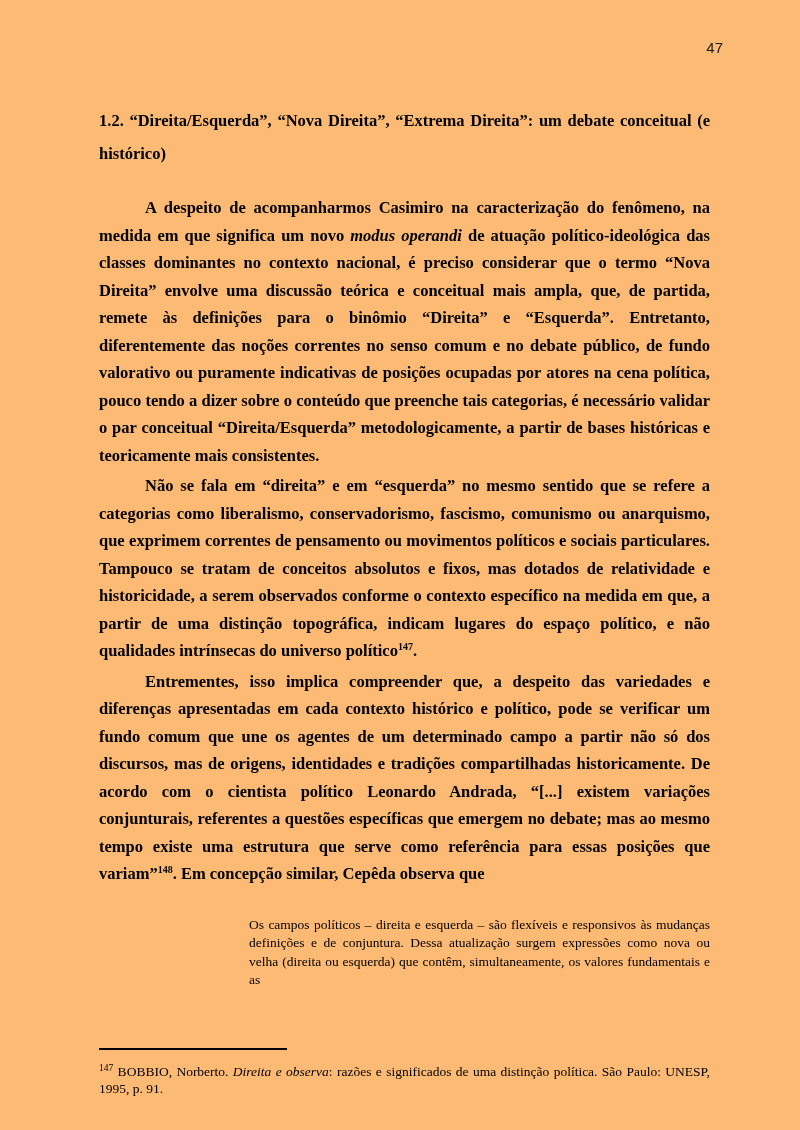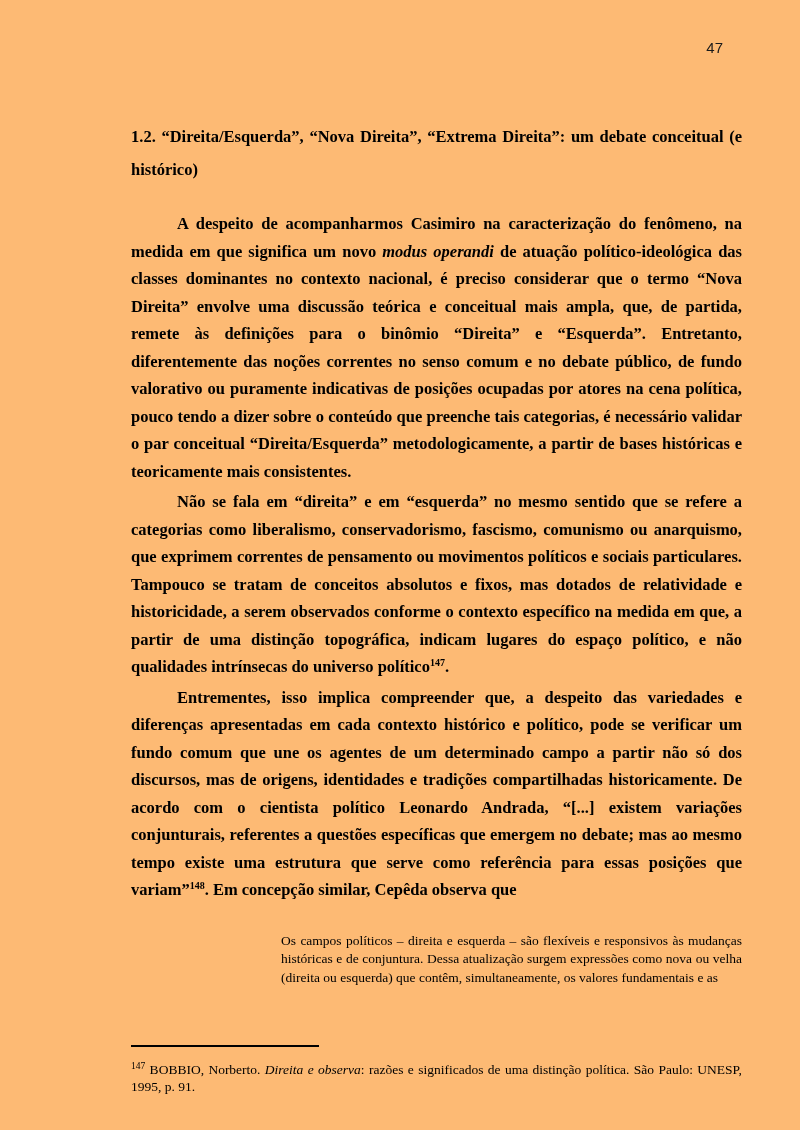--- a/index.html
+++ b/index.html
@@ -21,24 +21,23 @@
     position: absolute;
     top: 39px;
     right: 77px;
     font-family: "Liberation Sans", "DejaVu Sans", sans-serif;
     font-size: 15px;
     line-height: 17px;
     color: #1a1a1a;
   }
   .content {
     position: absolute;
-    left: 131px;
+    left: 99px;
     top: 0;
     width: 611px;
-    margin-top: 16px;
   }
   .section-heading {
     margin-top: 104px;
     margin-bottom: 24px;
     font-size: 16.5px;
     font-weight: bold;
     line-height: 33px;
     text-align: justify;
   }
   .body-paragraph {
@@ -89,21 +88,21 @@
   <div class="content">
 
     <h2 class="section-heading">1.2. “Direita/Esquerda”, “Nova Direita”, “Extrema Direita”: um debate conceitual (e histórico)</h2>
 
     <p class="body-paragraph">A despeito de acompanharmos Casimiro na caracterização do fenômeno, na medida em que significa um novo <i>modus operandi</i> de atuação político-ideológica das classes dominantes no contexto nacional, é preciso considerar que o termo “Nova Direita” envolve uma discussão teórica e conceitual mais ampla, que, de partida, remete às definições para o binômio “Direita” e “Esquerda”. Entretanto, diferentemente das noções correntes no senso comum e no debate público, de fundo valorativo ou puramente indicativas de posições ocupadas por atores na cena política, pouco tendo a dizer sobre o conteúdo que preenche tais categorias, é necessário validar o par conceitual “Direita/Esquerda” metodologicamente, a partir de bases históricas e teoricamente mais consistentes.</p>
 
     <p class="body-paragraph">Não se fala em “direita” e em “esquerda” no mesmo sentido que se refere a categorias como liberalismo, conservadorismo, fascismo, comunismo ou anarquismo, que exprimem correntes de pensamento ou movimentos políticos e sociais particulares. Tampouco se tratam de conceitos absolutos e fixos, mas dotados de relatividade e historicidade, a serem observados conforme o contexto específico na medida em que, a partir de uma distinção topográfica, indicam lugares do espaço político, e não qualidades intrínsecas do universo político<sup>147</sup>.</p>
 
     <p class="body-paragraph">Entrementes, isso implica compreender que, a despeito das variedades e diferenças apresentadas em cada contexto histórico e político, pode se verificar um fundo comum que une os agentes de um determinado campo a partir não só dos discursos, mas de origens, identidades e tradições compartilhadas historicamente. De acordo com o cientista político Leonardo Andrada, “[...] existem variações conjunturais, referentes a questões específicas que emergem no debate; mas ao mesmo tempo existe uma estrutura que serve como referência para essas posições que variam”<sup>148</sup>. Em concepção similar, Cepêda observa que</p>
 
-    <p class="long-quote">Os campos políticos – direita e esquerda – são flexíveis e responsivos às mudanças históricas e de conjuntura. Dessa atualização surgem expressões como nova ou velha (direita ou esquerda) que contêm, simultaneamente, os valores fundamentais e as</p>
+    <p class="long-quote">Os campos políticos – direita e esquerda – são flexíveis e responsivos às mudanças definições e de conjuntura. Dessa atualização surgem expressões como nova ou velha (direita ou esquerda) que contêm, simultaneamente, os valores fundamentais e as</p>
 
     <div class="footnote-area">
       <hr class="footnote-separator">
       <p class="footnote"><sup>147</sup> BOBBIO, Norberto. <i>Direita e observa</i>: razões e significados de uma distinção política. São Paulo: UNESP, 1995, p. 91.</p>
     </div>
 
   </div>
 </div>
 
 </body></html>

